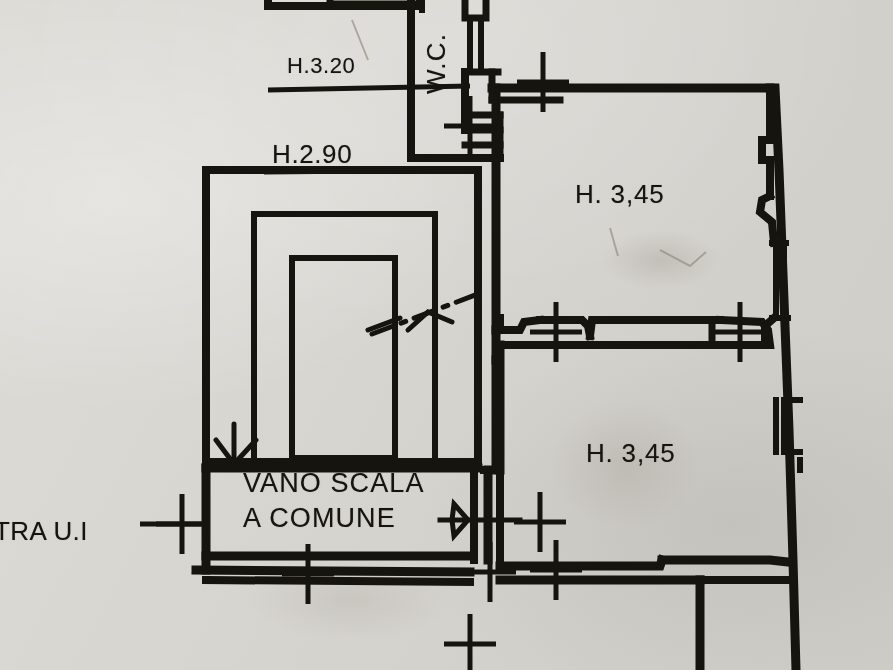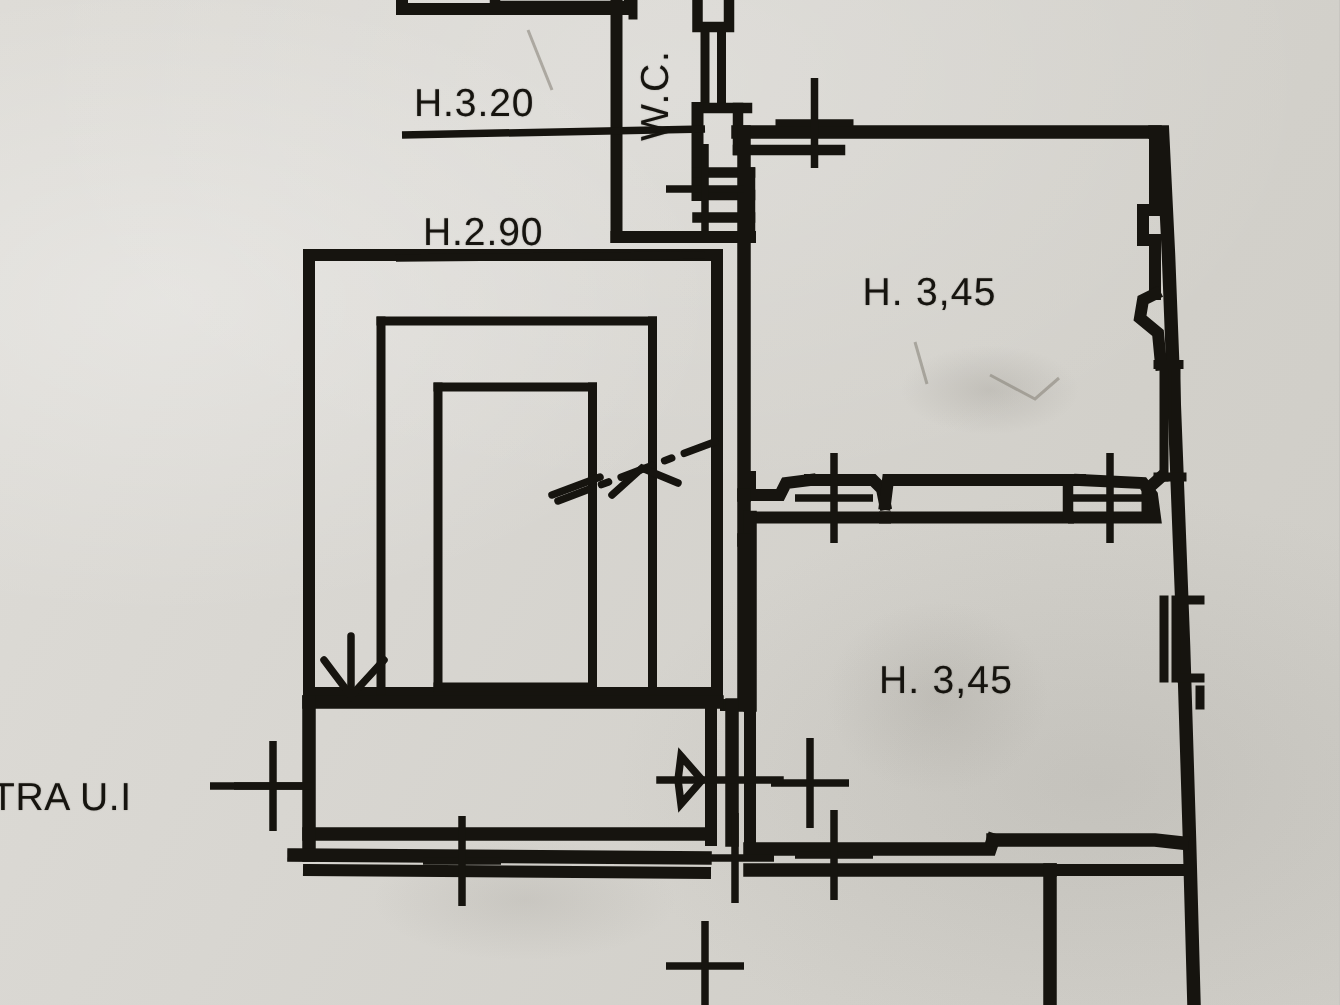--- a/index.html
+++ b/index.html
@@ -36,22 +36,22 @@
     position: absolute;
     color: #16140f;
     font-family: "Liberation Sans", sans-serif;
     white-space: nowrap;
     letter-spacing: 0.5px;
     text-shadow: 0 0 1px rgba(22,20,15,0.35);
   }
   .lbl-cucina     { left: 568px; top: 136px; font-size: 27px; letter-spacing: 1.4px; }
   .lbl-cucina-h   { left: 575px; top: 179px; font-size: 26px; letter-spacing: 0.8px; }
   .lbl-h345-b     { left: 586px; top: 438px; font-size: 26px; letter-spacing: 0.8px; }
-  .lbl-h320       { left: 276px; top: 53px;  font-size: 26px; letter-spacing: 0.6px; }
-  .lbl-h290       { left: 272px; top: 139px; font-size: 26px; letter-spacing: 0.6px; margin-left: 10px; }
+  .lbl-h320       { left: 287px; top: 53px;  font-size: 22px; letter-spacing: 0.6px; }
+  .lbl-h290       { left: 272px; top: 139px; font-size: 26px; letter-spacing: 0.6px; }
   .lbl-vano1      { left: 243px; top: 468px; font-size: 27px; letter-spacing: 1.1px; }
   .lbl-vano2      { left: 243px; top: 503px; font-size: 27px; letter-spacing: 1.1px; }
   .lbl-tra-ui     { left: -6px;  top: 516px; font-size: 26px; letter-spacing: 0.4px; }
   .lbl-wc {
     left: 421px; top: 22px; font-size: 26px; letter-spacing: 1.2px;
     transform: rotate(-90deg);
     transform-origin: left top;
     translate: 0 72px;
   }
   .smudge {
@@ -224,15 +224,17 @@
       <path d="M 610 228 L 618 256" stroke-width="2"></path>
       <path d="M 660 250 L 690 266 L 706 252" stroke-width="2"></path>
     </g>
   </svg>
 
   <div class="room-label lbl-cucina-h">H. 3,45</div>
   <div class="room-label lbl-h345-b">H. 3,45</div>
   <div class="room-label lbl-h320">H.3.20</div>
   <div class="room-label lbl-h290">H.2.90</div>
   <div class="room-label lbl-wc">W.C.</div>
+  <div class="room-label lbl-vano1">VANO SCALA</div>
+  <div class="room-label lbl-vano2">A COMUNE</div>
   <div class="room-label lbl-tra-ui">TRA U.I</div>
 
 </div>
 
 </body></html>

